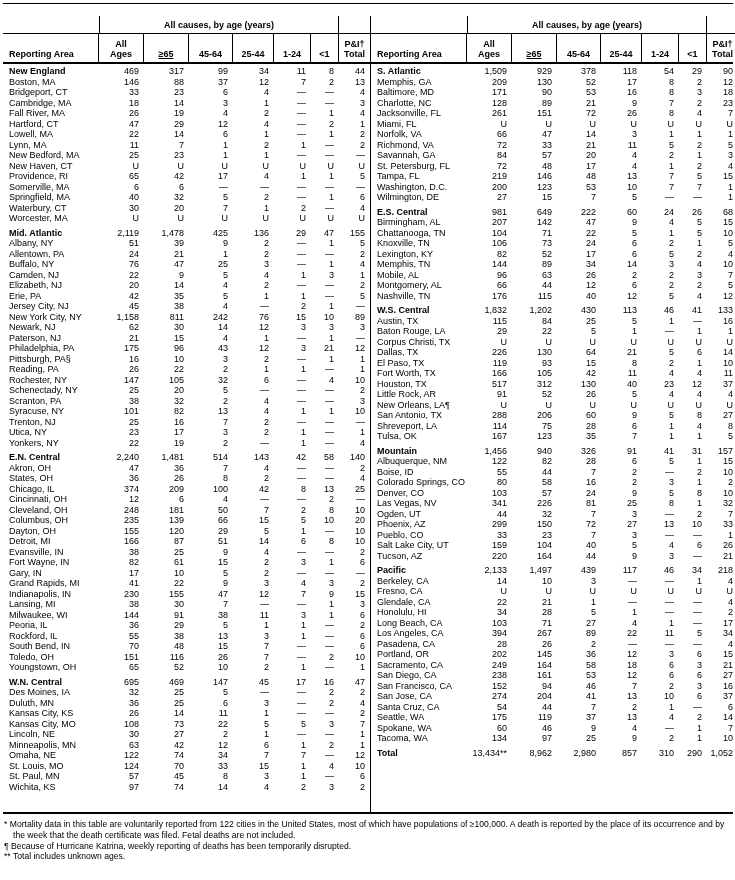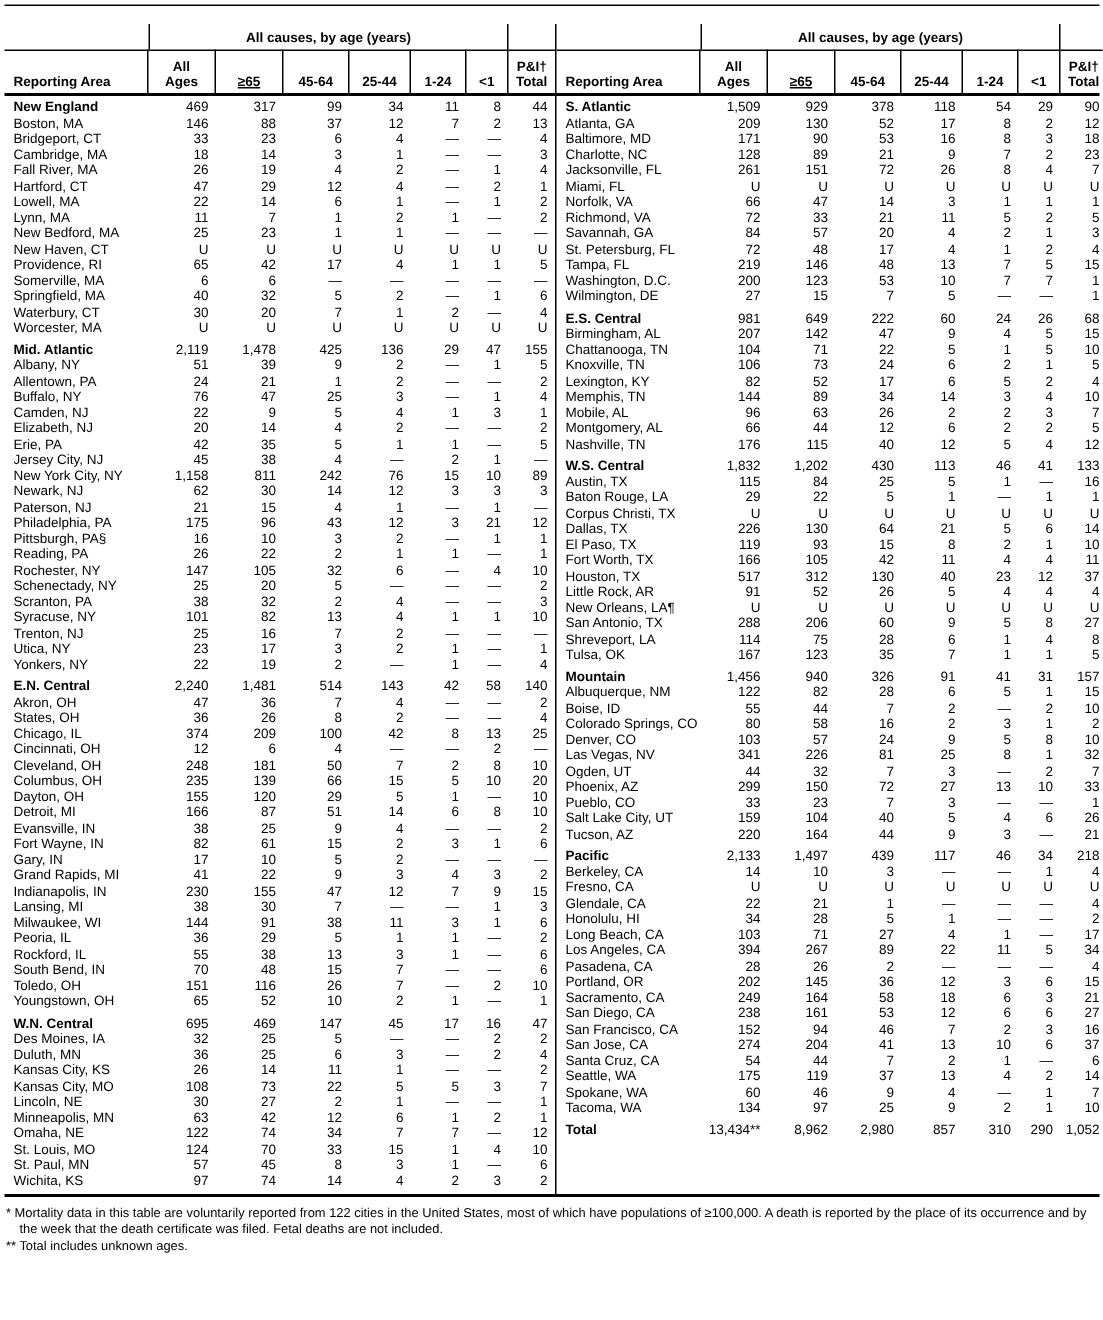--- a/index.html
+++ b/index.html
@@ -14,21 +14,21 @@
   .hc-blank { grid-column:1; grid-row:1; }
   .hc-span  { grid-column:2/8; grid-row:1; border-left:1px solid #000; border-right:1px solid #000; display:flex; align-items:center; justify-content:center; }
   .hc-pitop { grid-column:8; grid-row:1; }
   .h2c { grid-row:2; border-top:1px solid #000; border-right:1px solid #000; display:flex; align-items:flex-end; justify-content:center; padding-bottom:3px; white-space:pre-line; text-align:center; line-height:10px; }
   .h2c.area { justify-content:flex-start; padding-left:6px; }
   .h2c.last { border-right:none; }
   .geq { text-decoration:underline; }
 
   
   .tbody { display:flex; border-bottom:2px solid #000; }
-  .bhalf { width:367px; padding-bottom:4px; }
+  .bhalf { width:367px; padding-bottom:20px; }
   .bhalf.right { border-left:1px solid #000; }
   .section { margin-top:4px; }
   .section:first-child { margin-top:2px; }
   .row { display:grid; grid-template-columns:96px 45px 45px 44px 41px 37px 28px 31px; line-height:10.5px; font-size:9px; }
   .row .area { padding-left:6px; white-space:nowrap; overflow:hidden; }
   .row.sec .area { font-weight:bold; }
   .row .num { text-align:right; padding-right:5px; font-variant-numeric:tabular-nums; }
 
   
   .foot { font-size:8.6px; line-height:10.8px; padding:5px 4px 0 1px; }
@@ -771,21 +771,21 @@
             <span class="area">S. Atlantic</span>
             <span class="num">1,509</span>
             <span class="num">929</span>
             <span class="num">378</span>
             <span class="num">118</span>
             <span class="num">54</span>
             <span class="num">29</span>
             <span class="num">90</span>
           </div>
           <div class="row">
-            <span class="area">Atlanta, GA</span>
+            <span class="area">Memphis, GA</span>
             <span class="num">209</span>
             <span class="num">130</span>
             <span class="num">52</span>
             <span class="num">17</span>
             <span class="num">8</span>
             <span class="num">2</span>
             <span class="num">12</span>
           </div>
           <div class="row">
             <span class="area">Baltimore, MD</span>
@@ -1416,16 +1416,17 @@
             <span class="num">310</span>
             <span class="num">290</span>
             <span class="num">1,052</span>
           </div>
         </div>
       </div>
   </div>
 
   <div class="foot">
     <div class="fline">* Mortality data in this table are voluntarily reported from 122 cities in the United States, most of which have populations of ≥100,000. A death is reported by the place of its occurrence and by the week that the death certificate was filed. Fetal deaths are not included.</div>
+    <div class="fline">¶ Because of Hurricane Katrina, weekly reporting of deaths has been temporarily disrupted.</div>
     <div class="fline">** Total includes unknown ages.</div>
   </div>
 
 </div>
 
 </body></html>

